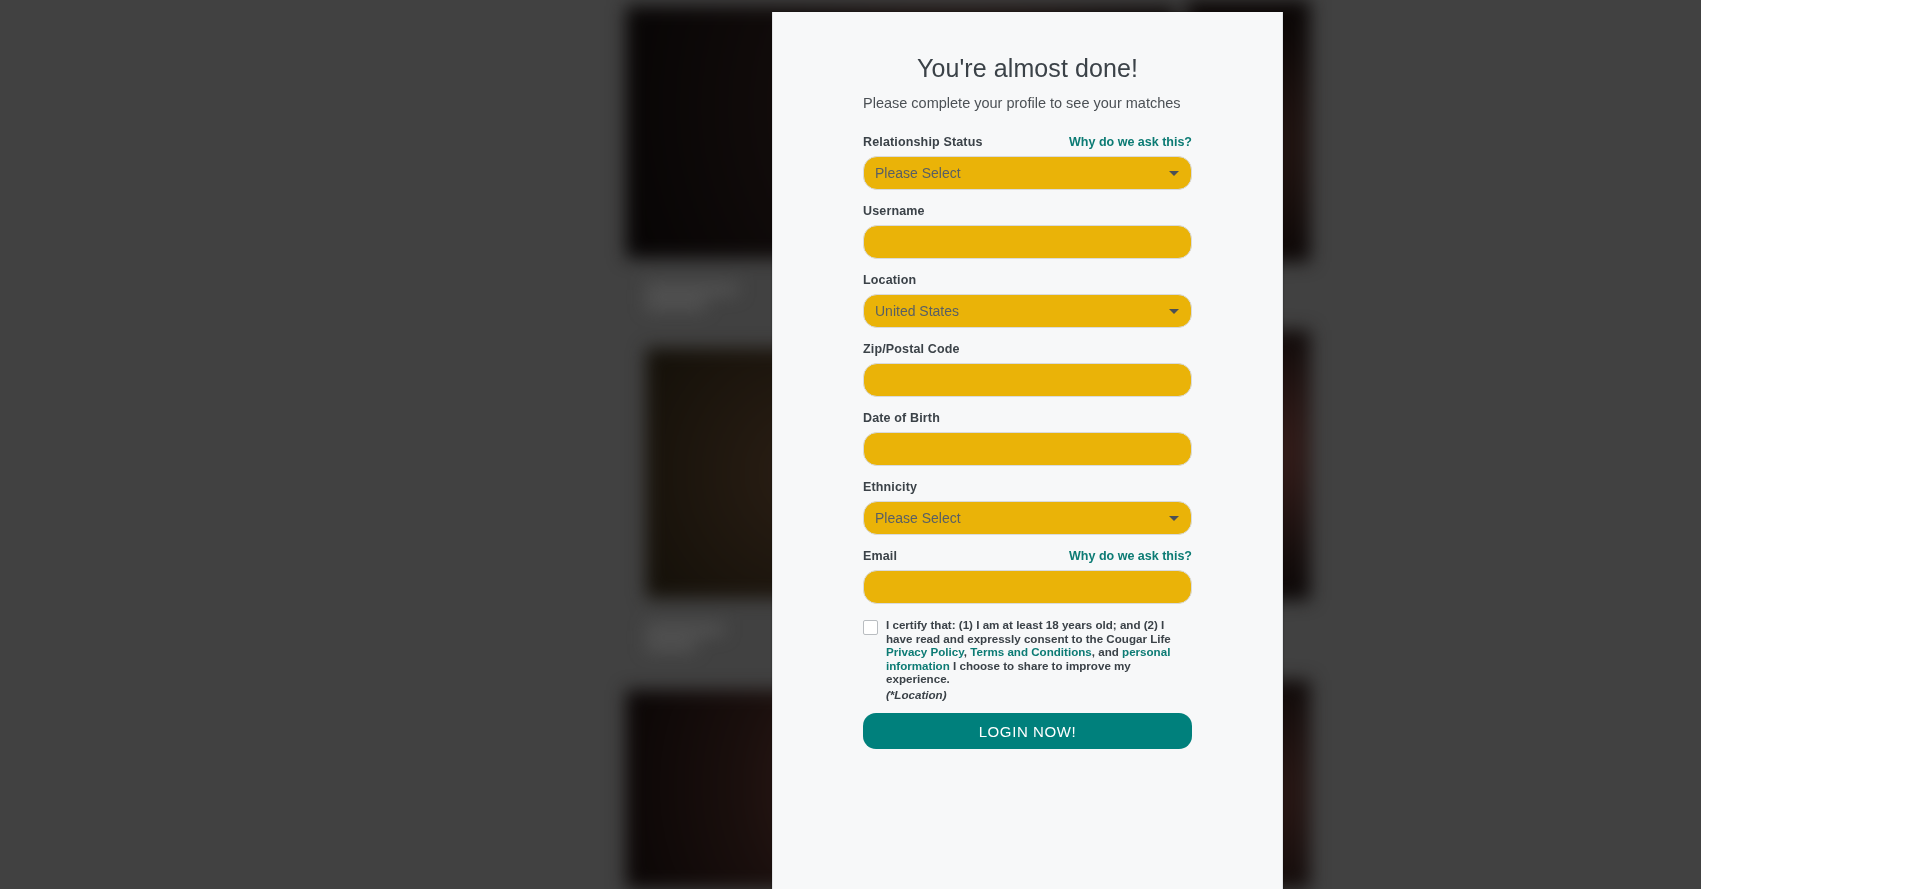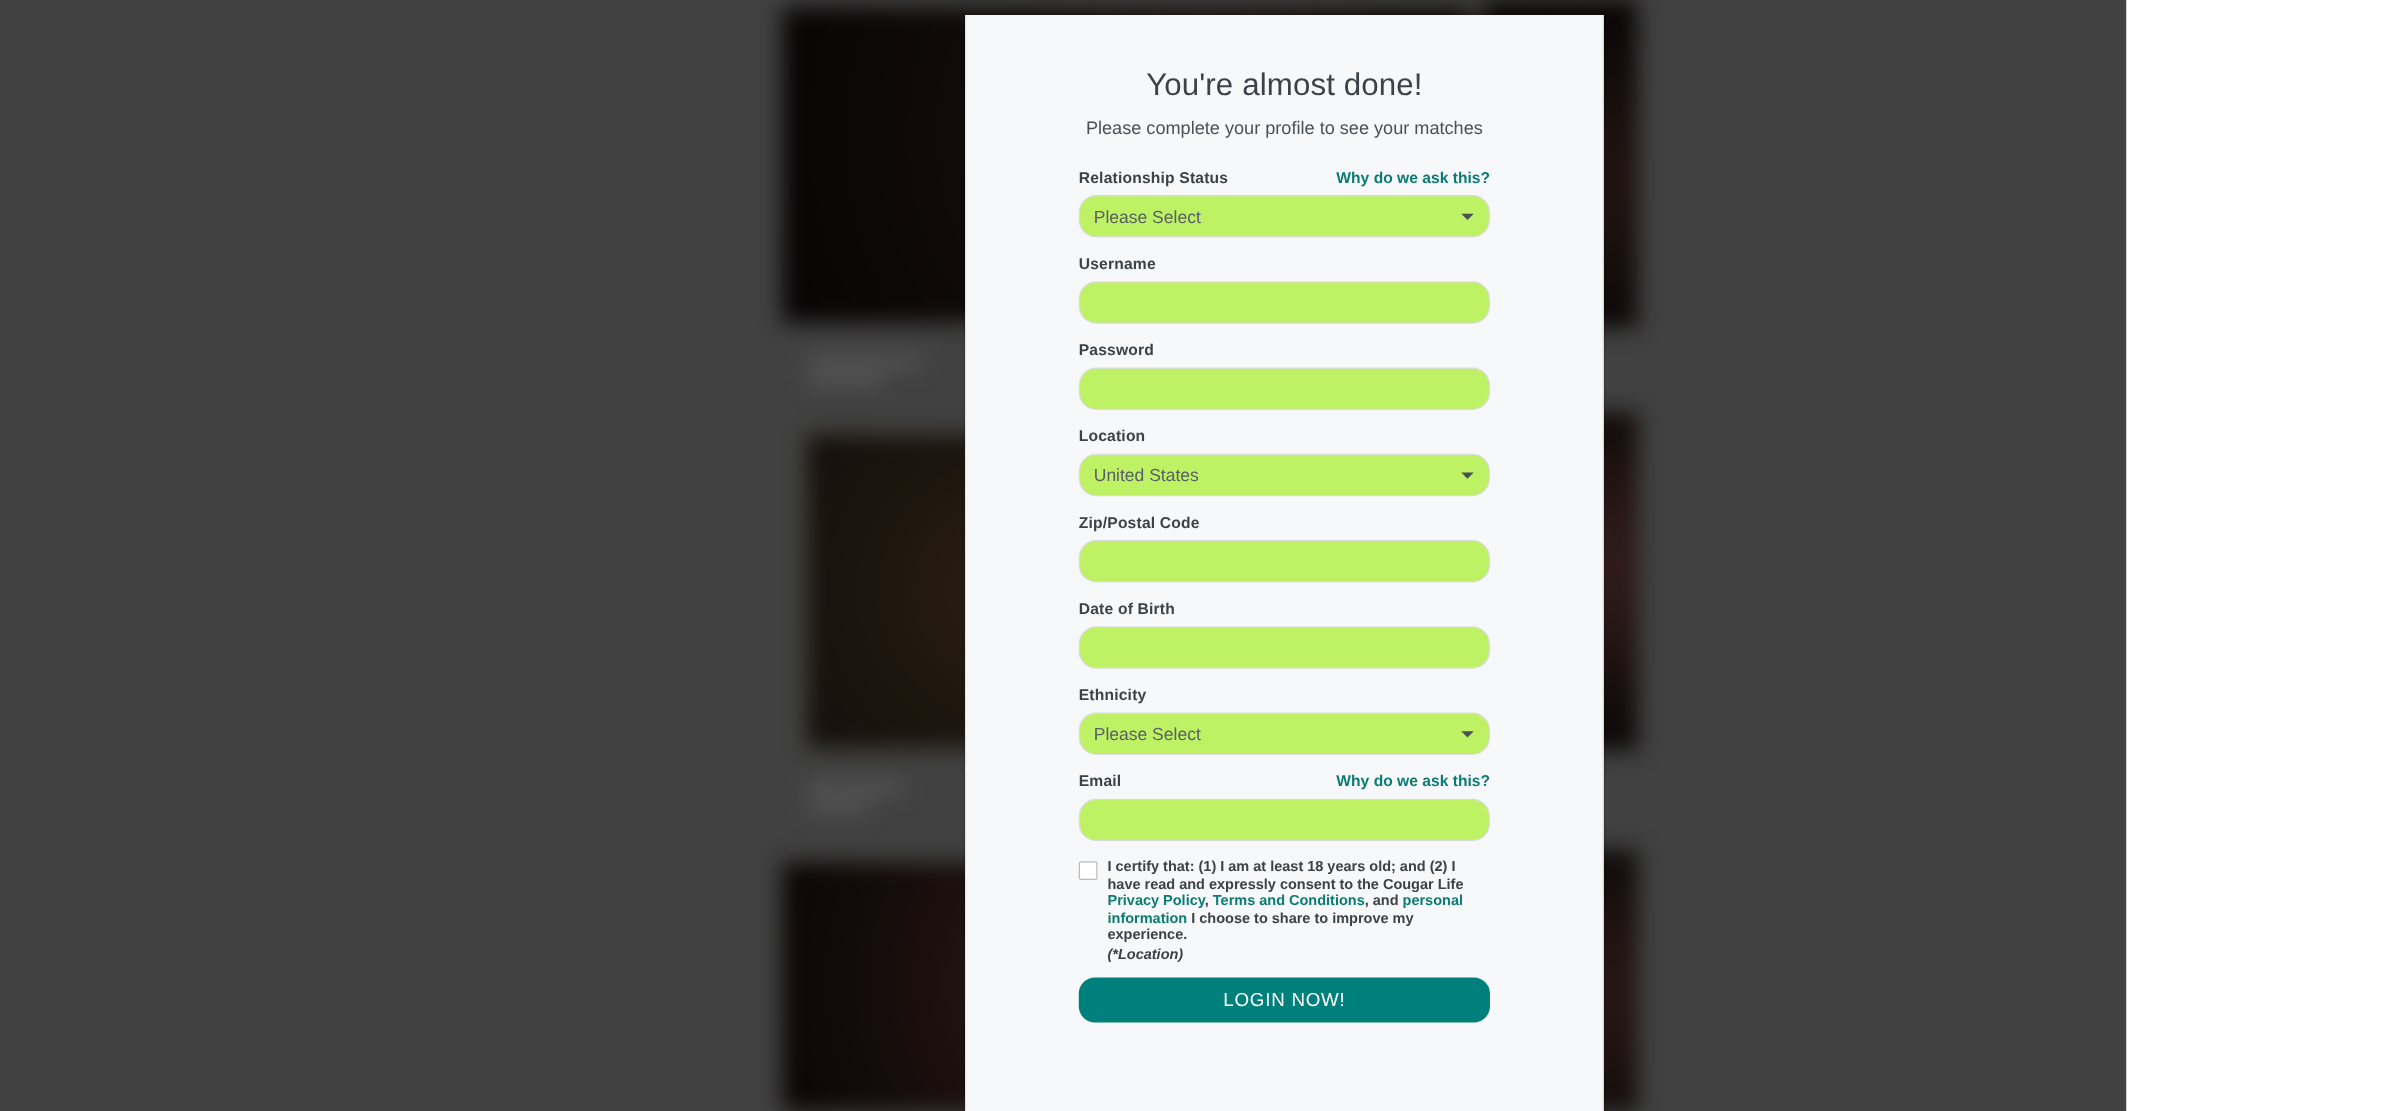--- a/index.html
+++ b/index.html
@@ -80,21 +80,20 @@
     font-weight: 400;
     color: #3b4248;
     text-align: center;
     margin: 14px 0 0 0;
     letter-spacing: .1px;
   }
   #subtitle {
     font-size: 14.5px;
     font-weight: 400;
     color: #4b5055;
-    text-align: center;
     margin: 12px 0 0 0;
   }
 
   .form {
     margin-top: 24px;
   }
 
   .field { margin-bottom: 14px; }
 
   .label-row {
@@ -114,21 +113,21 @@
     font-weight: bold;
     color: #0c7b74;
     text-decoration: none;
     cursor: pointer;
   }
 
   .control {
     display: block;
     width: 100%;
     height: 34px;
-    background: #bef264;
+    background: #eab308;
     border: 1px solid #d9dbdd;
     border-radius: 14px;
     font-family: "Liberation Sans", sans-serif;
     font-size: 14px;
     color: #585f65;
     padding: 0 11px;
     outline: none;
   }
   .control::placeholder { color: #8d9398; }
 
@@ -233,26 +232,20 @@
           </div>
         </div>
 
         <div class="field">
           <div class="label-row">
             <span class="label">Username</span>
           </div>
           <input class="control" type="text" value="" style="">
         </div>
 
-        <div class="field">
-          <div class="label-row">
-            <span class="label">Password</span>
-          </div>
-          <input class="control" type="password" value="" style="">
-        </div>
 
         <div class="field">
           <div class="label-row">
             <span class="label">Location</span>
           </div>
           <div class="select-wrap">
             <input class="control" type="text" readonly="" value="United States" style="">
             <span class="caret"></span>
           </div>
         </div>

